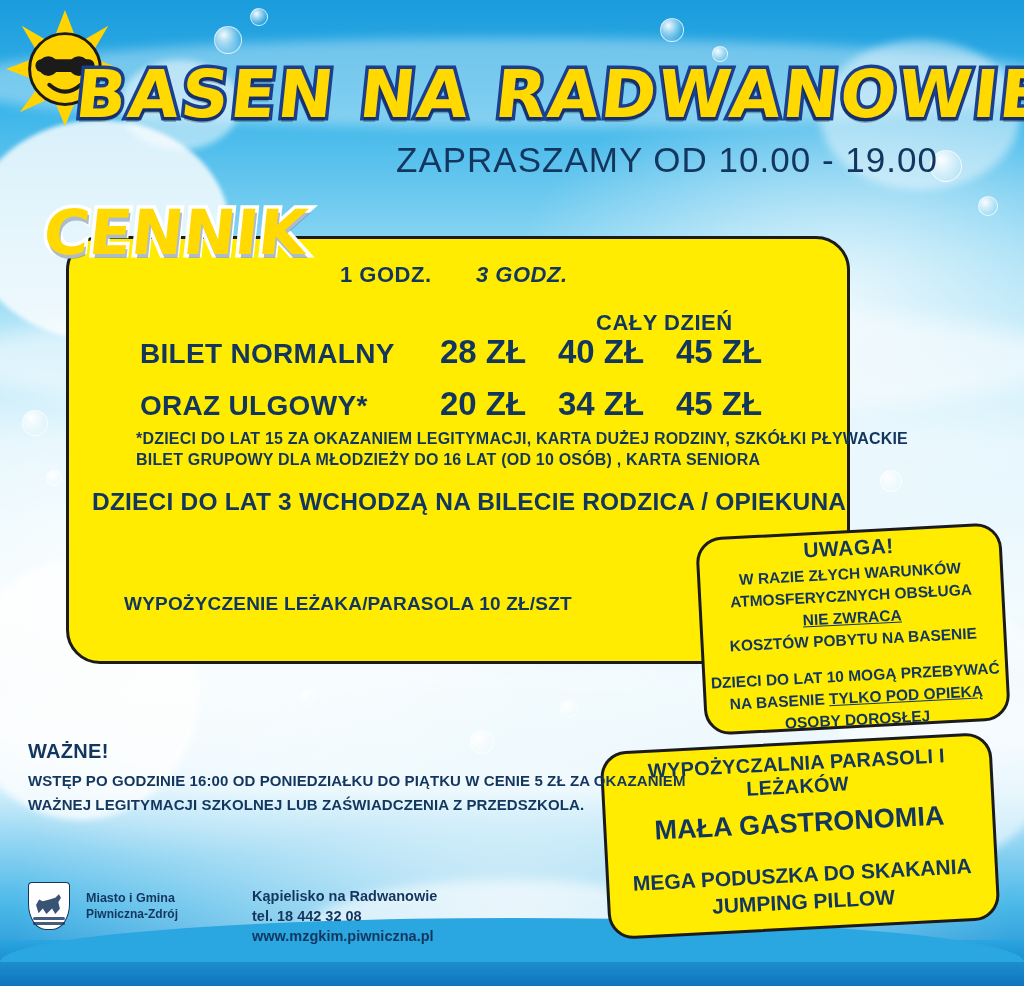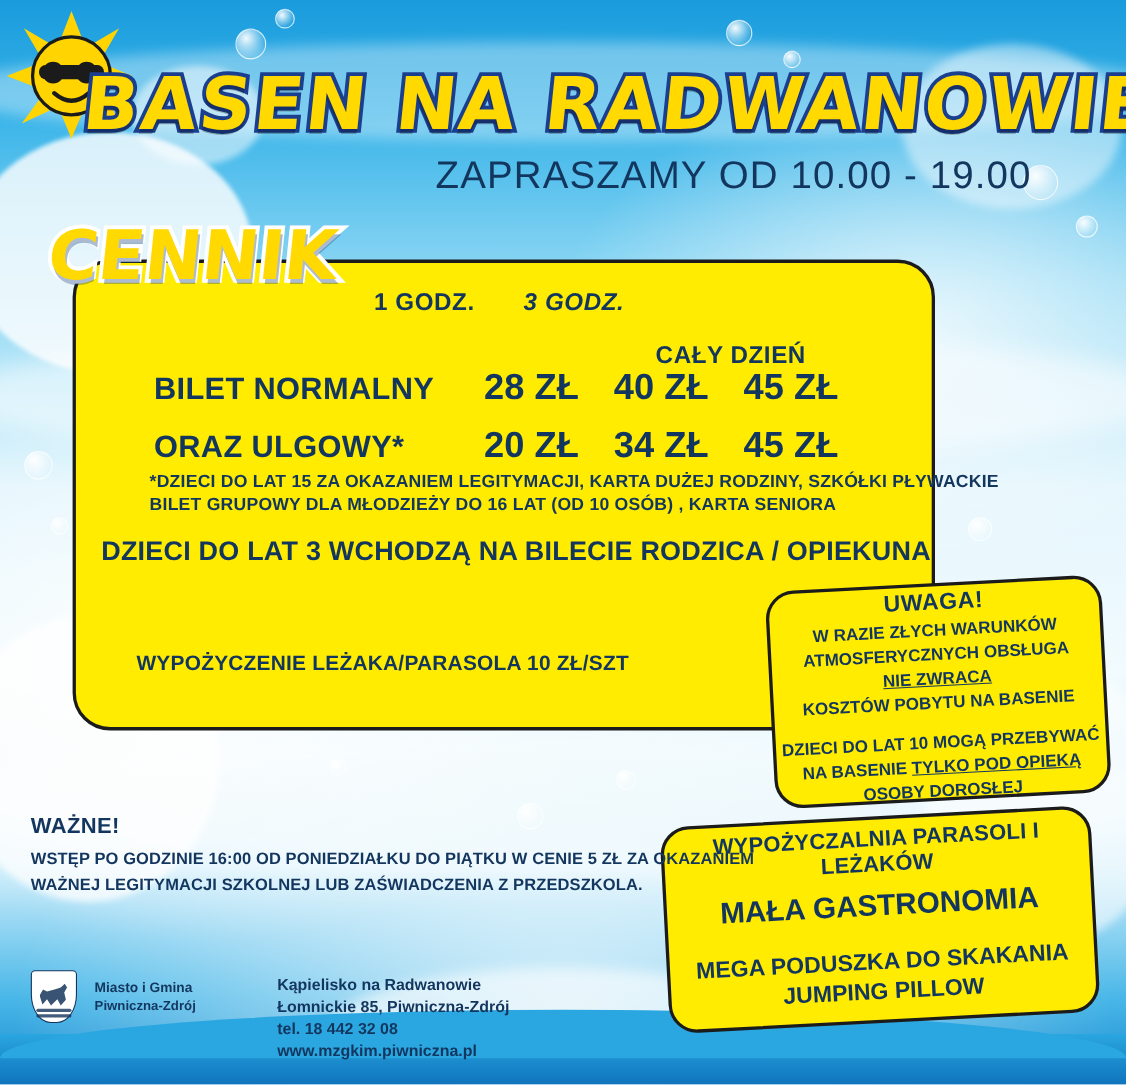--- a/index.html
+++ b/index.html
@@ -439,18 +439,17 @@
       <div class="wave2"></div>
     </div>
     <div class="crest-text">
       <div class="crest-l1">Miasto i Gmina</div>
       <div class="crest-l2">Piwniczna-Zdrój</div>
     </div>
   </div>
 
   <div class="contact">
     <div>Kąpielisko na Radwanowie</div>
-    <div>Łomnickie 85, Piwniczna-Zdrój</div>
     <div>tel. 18 442 32 08</div>
     <div>www.mzgkim.piwniczna.pl</div>
   </div>
 
 </div>
 
 </body></html>

